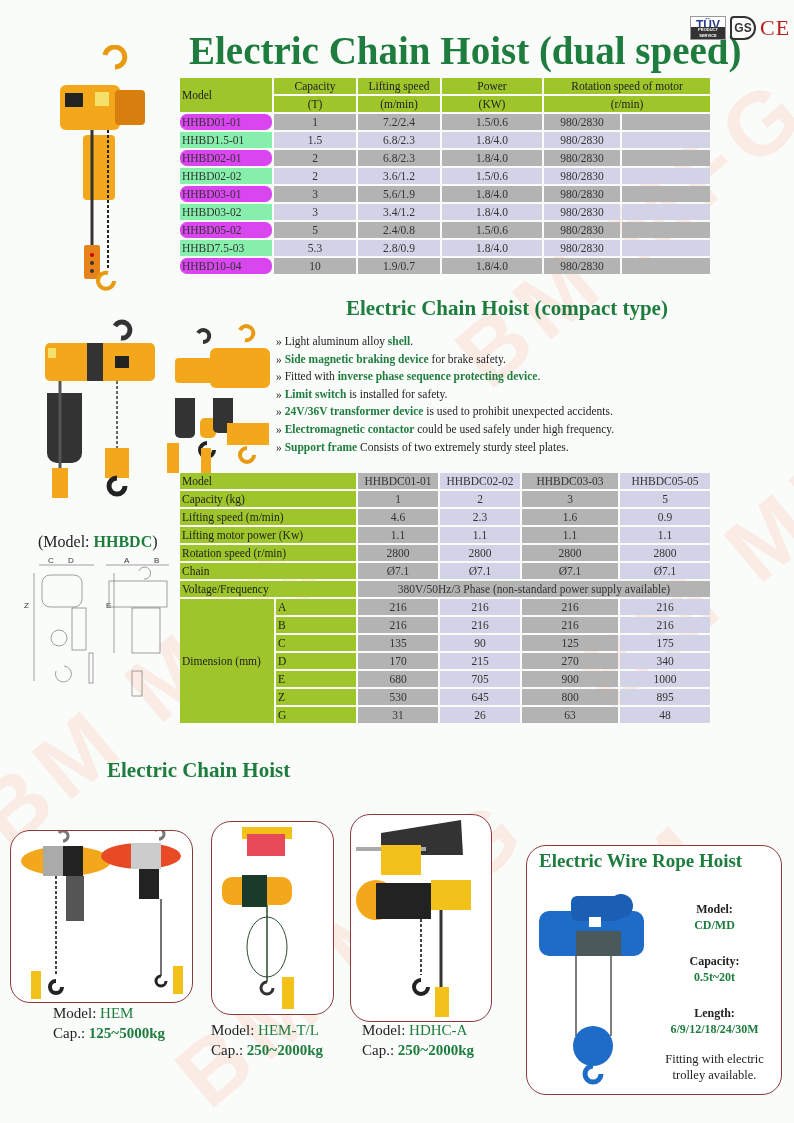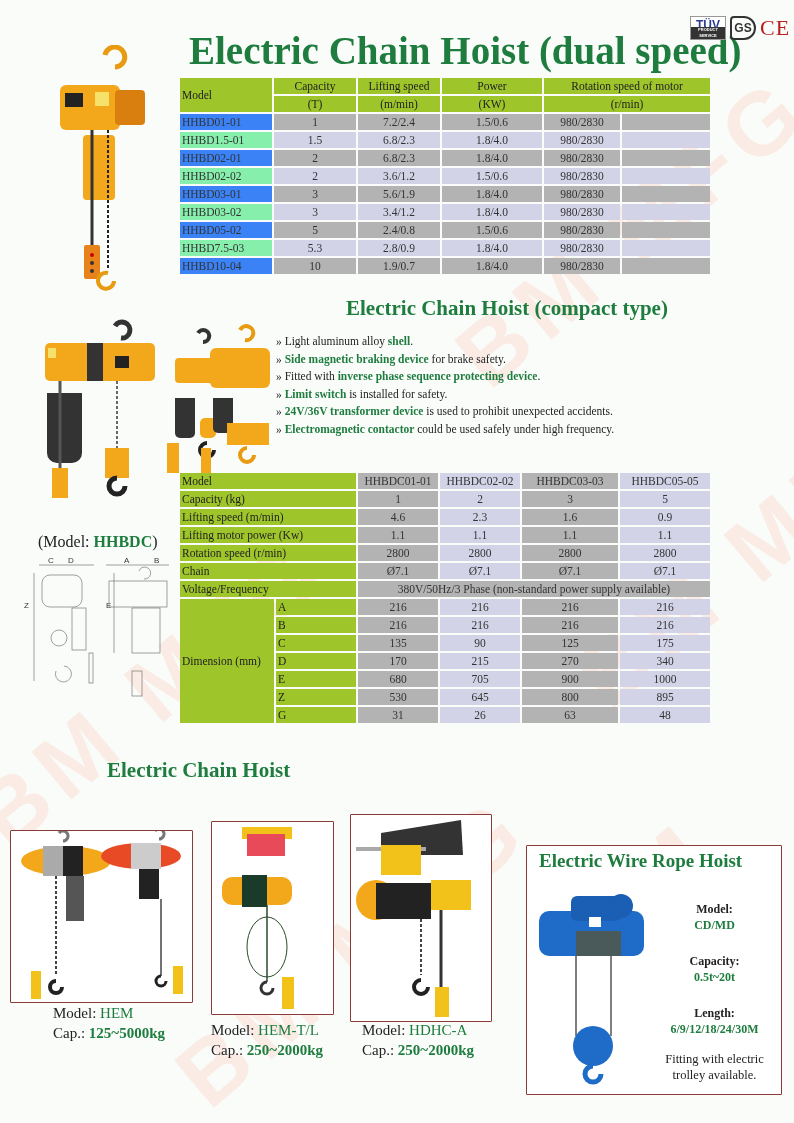--- a/index.html
+++ b/index.html
@@ -53,31 +53,31 @@
     font-family: "Liberation Serif", serif;
     font-size: 11.5px;
     color: #333;
     z-index: 1;
   }
   table.spec td { padding: 0 2px; height: 16px; line-height: 16px; white-space: nowrap; }
   .hd { background: #9ec52a; color: #222; text-align: center; }
   .hdl { background: #9ec52a; color: #222; text-align: left; }
   .g { background: #b3b3b3; text-align: center; }
   .l { background: #d3d3e8; text-align: center; }
-  .gl { background: #3b82f6; text-align: left; }
+  .gl { background: #d946ef; text-align: left; border-radius: 7px; }
   .ll { background: #86efac; text-align: left; }
 
   
   .bullets { list-style: none; font-size: 11.5px; line-height: 17.6px; color: #222; }
   .bullets li::before { content: "» "; }
   .bullets b { color: #1e7d3e; }
 
   
   .pbox {
-    position: absolute; border: 1.5px solid #8b3a3a; border-radius: 1px; background: #fff; overflow: hidden; z-index: 1;
+    position: absolute; border: 1.5px solid #8b3a3a; border-radius: 20px; background: #fff; overflow: hidden; z-index: 1;
   }
   .caption { position: absolute; font-size: 15px; line-height: 20px; white-space: nowrap; z-index: 1; }
   .caption .v { color: #1e7d3e; font-weight: bold; }
   .wr-info { position: absolute; text-align: center; font-family: "Liberation Serif", serif; font-size: 12px; line-height: 16px; }
   .wr-info .k { font-weight: bold; color: #222; }
   .wr-info .v { font-weight: bold; color: #1e7d3e; }
 </style>
 </head>
 <body>
 
@@ -240,20 +240,21 @@
   <rect x="166" y="130" width="10" height="30" fill="#f2a81a"></rect>
 </svg>
 
 <ul class="abs bullets" style="left:276px;top:333px;z-index:1;">
   <li><span>Light aluminum alloy </span><b>shell</b><span>.</span></li>
   <li><span></span><b>Side magnetic braking device</b><span> for brake safety.</span></li>
   <li><span>Fitted with </span><b>inverse phase sequence protecting device</b><span>.</span></li>
   <li><span></span><b>Limit switch</b><span> is installed for safety.</span></li>
   <li><span></span><b>24V/36V transformer device</b><span> is used to prohibit unexpected accidents.</span></li>
   <li><span></span><b>Electromagnetic contactor</b><span> could be used safely under high frequency.</span></li>
+  <li><span></span><b>Support frame</b><span> Consists of two extremely sturdy steel plates.</span></li>
 </ul>
 
 <div class="abs" style="left:38px;top:533px;font-size:16px;z-index:1;">
   <span>(Model: </span><b class="green">HHBDC</b><span>)</span>
 </div>
 
 <svg class="abs" style="left:14px;top:553px;z-index:1;" width="160" height="160" viewBox="0 0 160 160">
   <g font-family="Liberation Sans, sans-serif" font-size="8" fill="#333">
     <text x="34" y="10">C</text>
       <text x="54" y="10">D</text>

